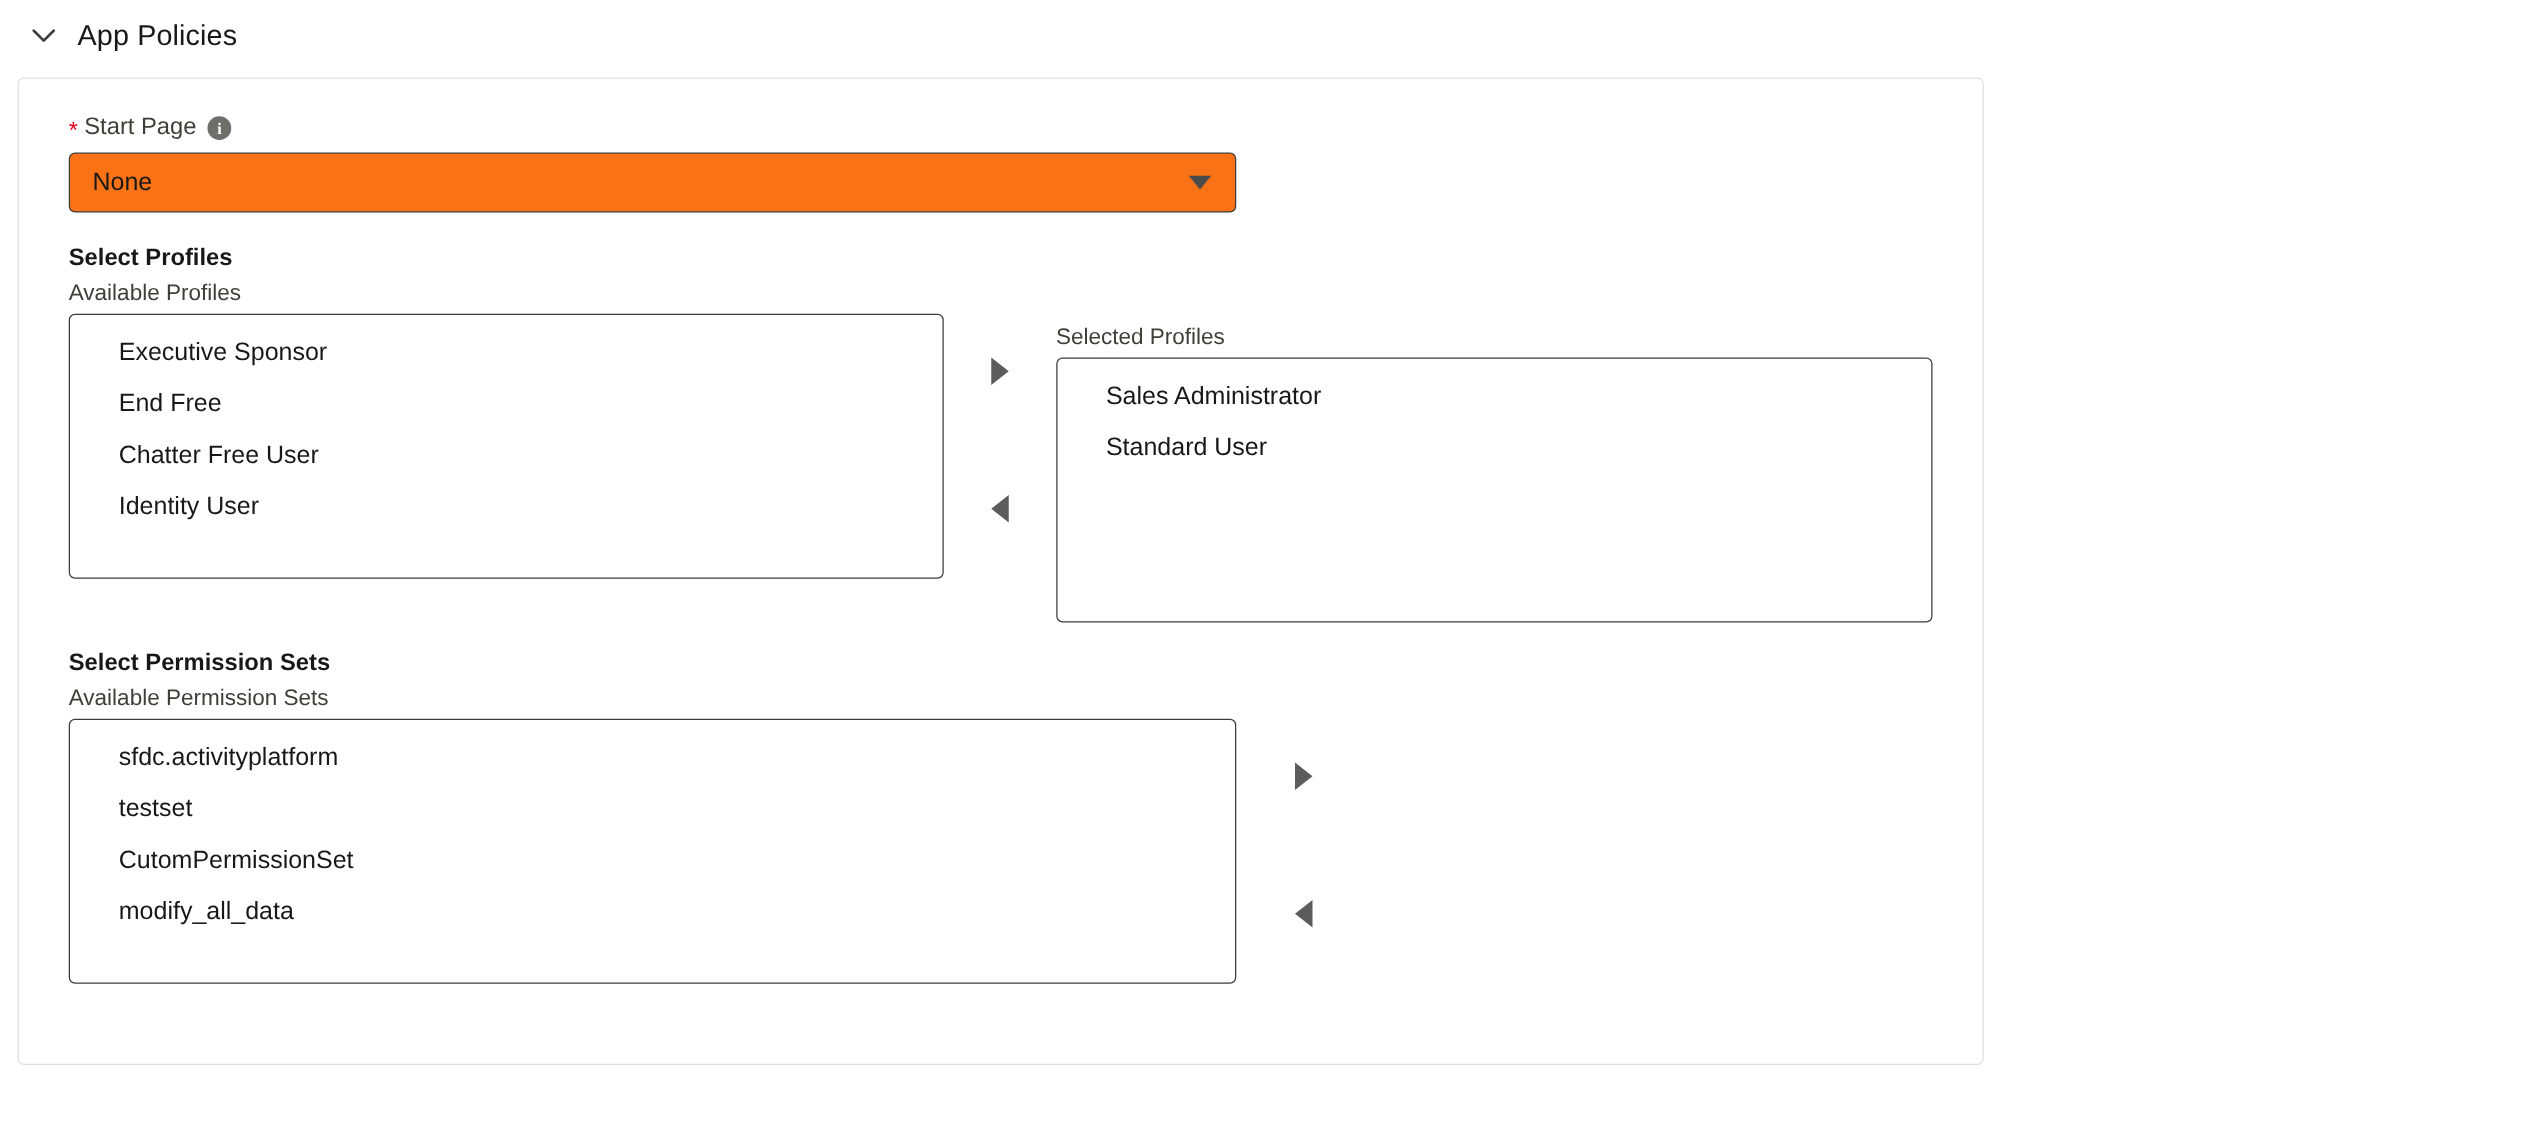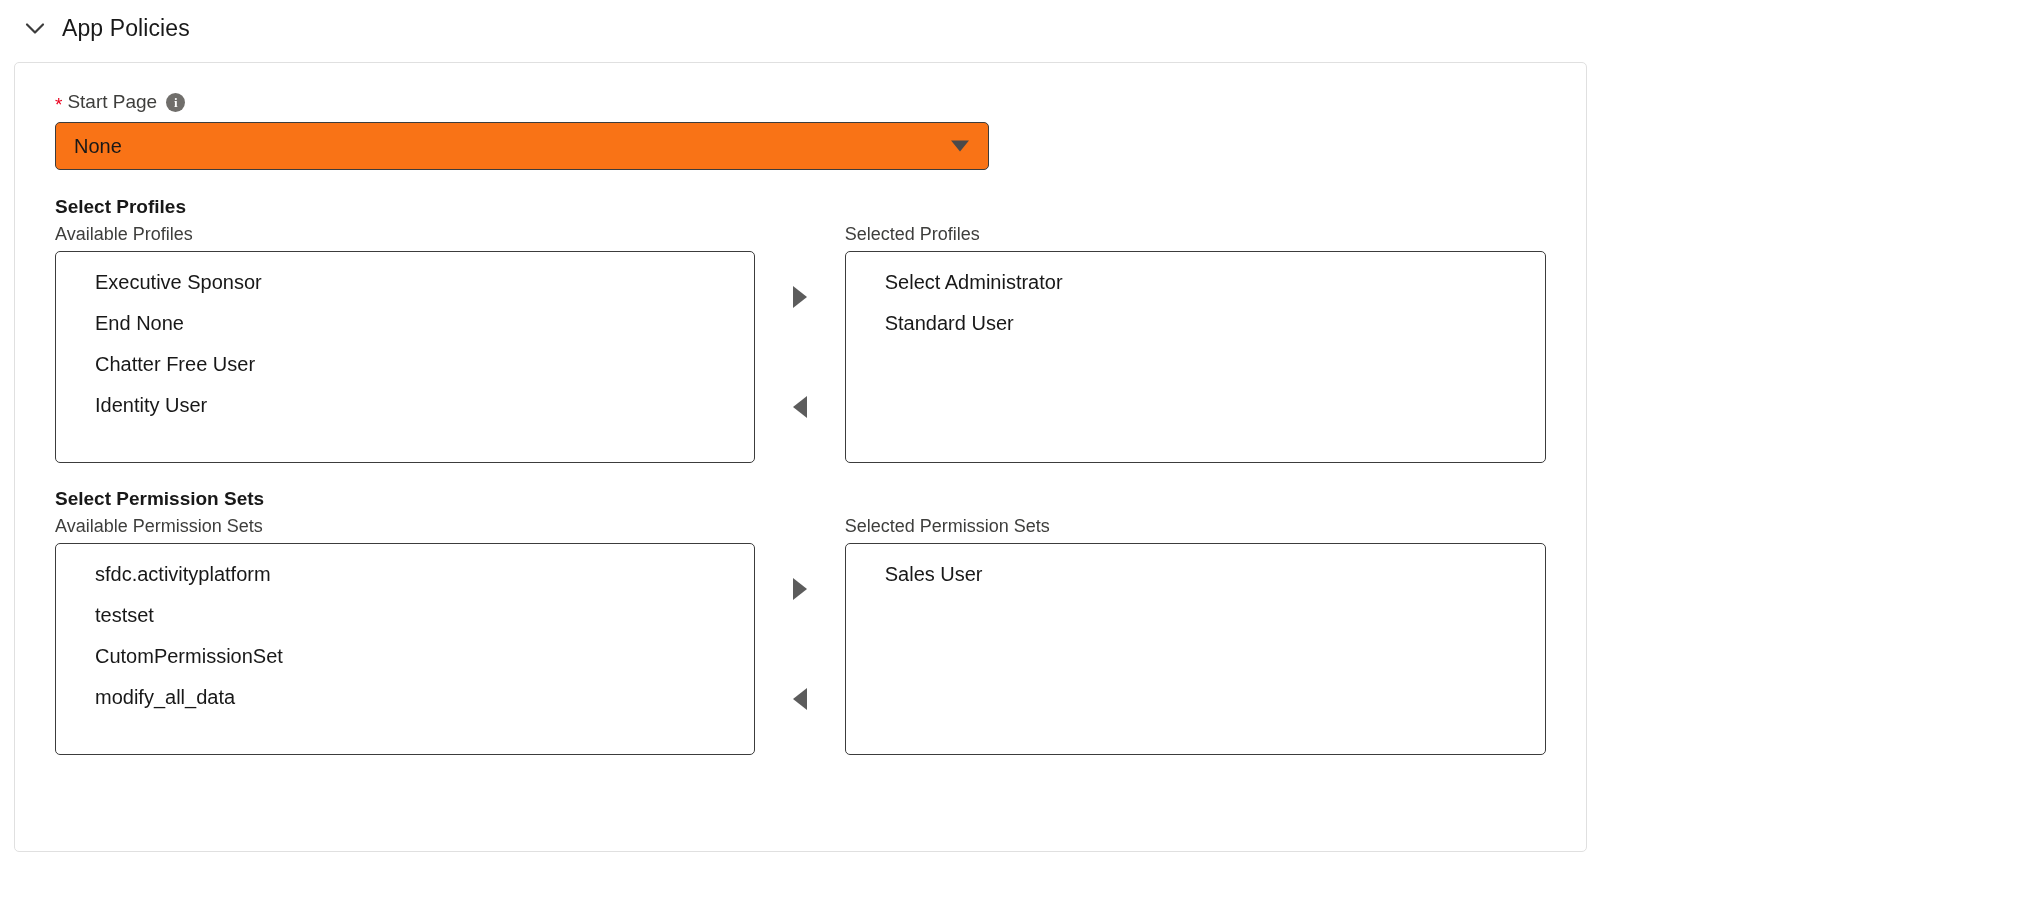--- a/index.html
+++ b/index.html
@@ -127,21 +127,21 @@
     margin: 0 0 6px 0;
   }
   .dual {
     display: flex;
     align-items: flex-start;
     gap: 18px;
   }
   .list-col {
     width: 934px;
   }
-  .list-col.right { width: 936px; }
+  .list-col.right { width: 936px; margin-top: 35px; }
   .list-caption {
     font-size: 18px;
     color: #3e3e3c;
     margin-bottom: 6px;
     display: block;
   }
   .listbox {
     border: 1px solid #3c3c3c;
     border-radius: 5px;
     background: #fff;
@@ -210,35 +210,35 @@
       <div class="select-box">None</div>
       <span class="select-arrow"></span>
     </div>
 
     <div class="group-title">Select Profiles</div>
     <div class="dual">
       <div class="list-col">
         <span class="list-caption">Available Profiles</span>
         <div class="listbox">
           <div class="list-item">Executive Sponsor</div>
-          <div class="list-item">End None</div>
+          <div class="list-item">End Free</div>
           <div class="list-item">Chatter Free User</div>
           <div class="list-item">Identity User</div>
         </div>
       </div>
 
       <div class="arrows">
         <span class="arr right"></span>
         <span class="arr left"></span>
       </div>
 
       <div class="list-col right">
         <span class="list-caption">Selected Profiles</span>
         <div class="listbox">
-          <div class="list-item">Select Administrator</div>
+          <div class="list-item">Sales Administrator</div>
           <div class="list-item">Standard User</div>
         </div>
       </div>
     </div>
 
     <div class="block-gap"></div>
 
     <div class="group-title">Select Permission Sets</div>
     <div class="dual">
       <div class="list-col">
@@ -249,22 +249,16 @@
           <div class="list-item">CutomPermissionSet</div>
           <div class="list-item">modify_all_data</div>
         </div>
       </div>
 
       <div class="arrows">
         <span class="arr right"></span>
         <span class="arr left"></span>
       </div>
 
-      <div class="list-col right">
-        <span class="list-caption">Selected Permission Sets</span>
-        <div class="listbox">
-          <div class="list-item">Sales User</div>
-        </div>
-      </div>
     </div>
 
   </div>
 </div>
 
 </body></html>

